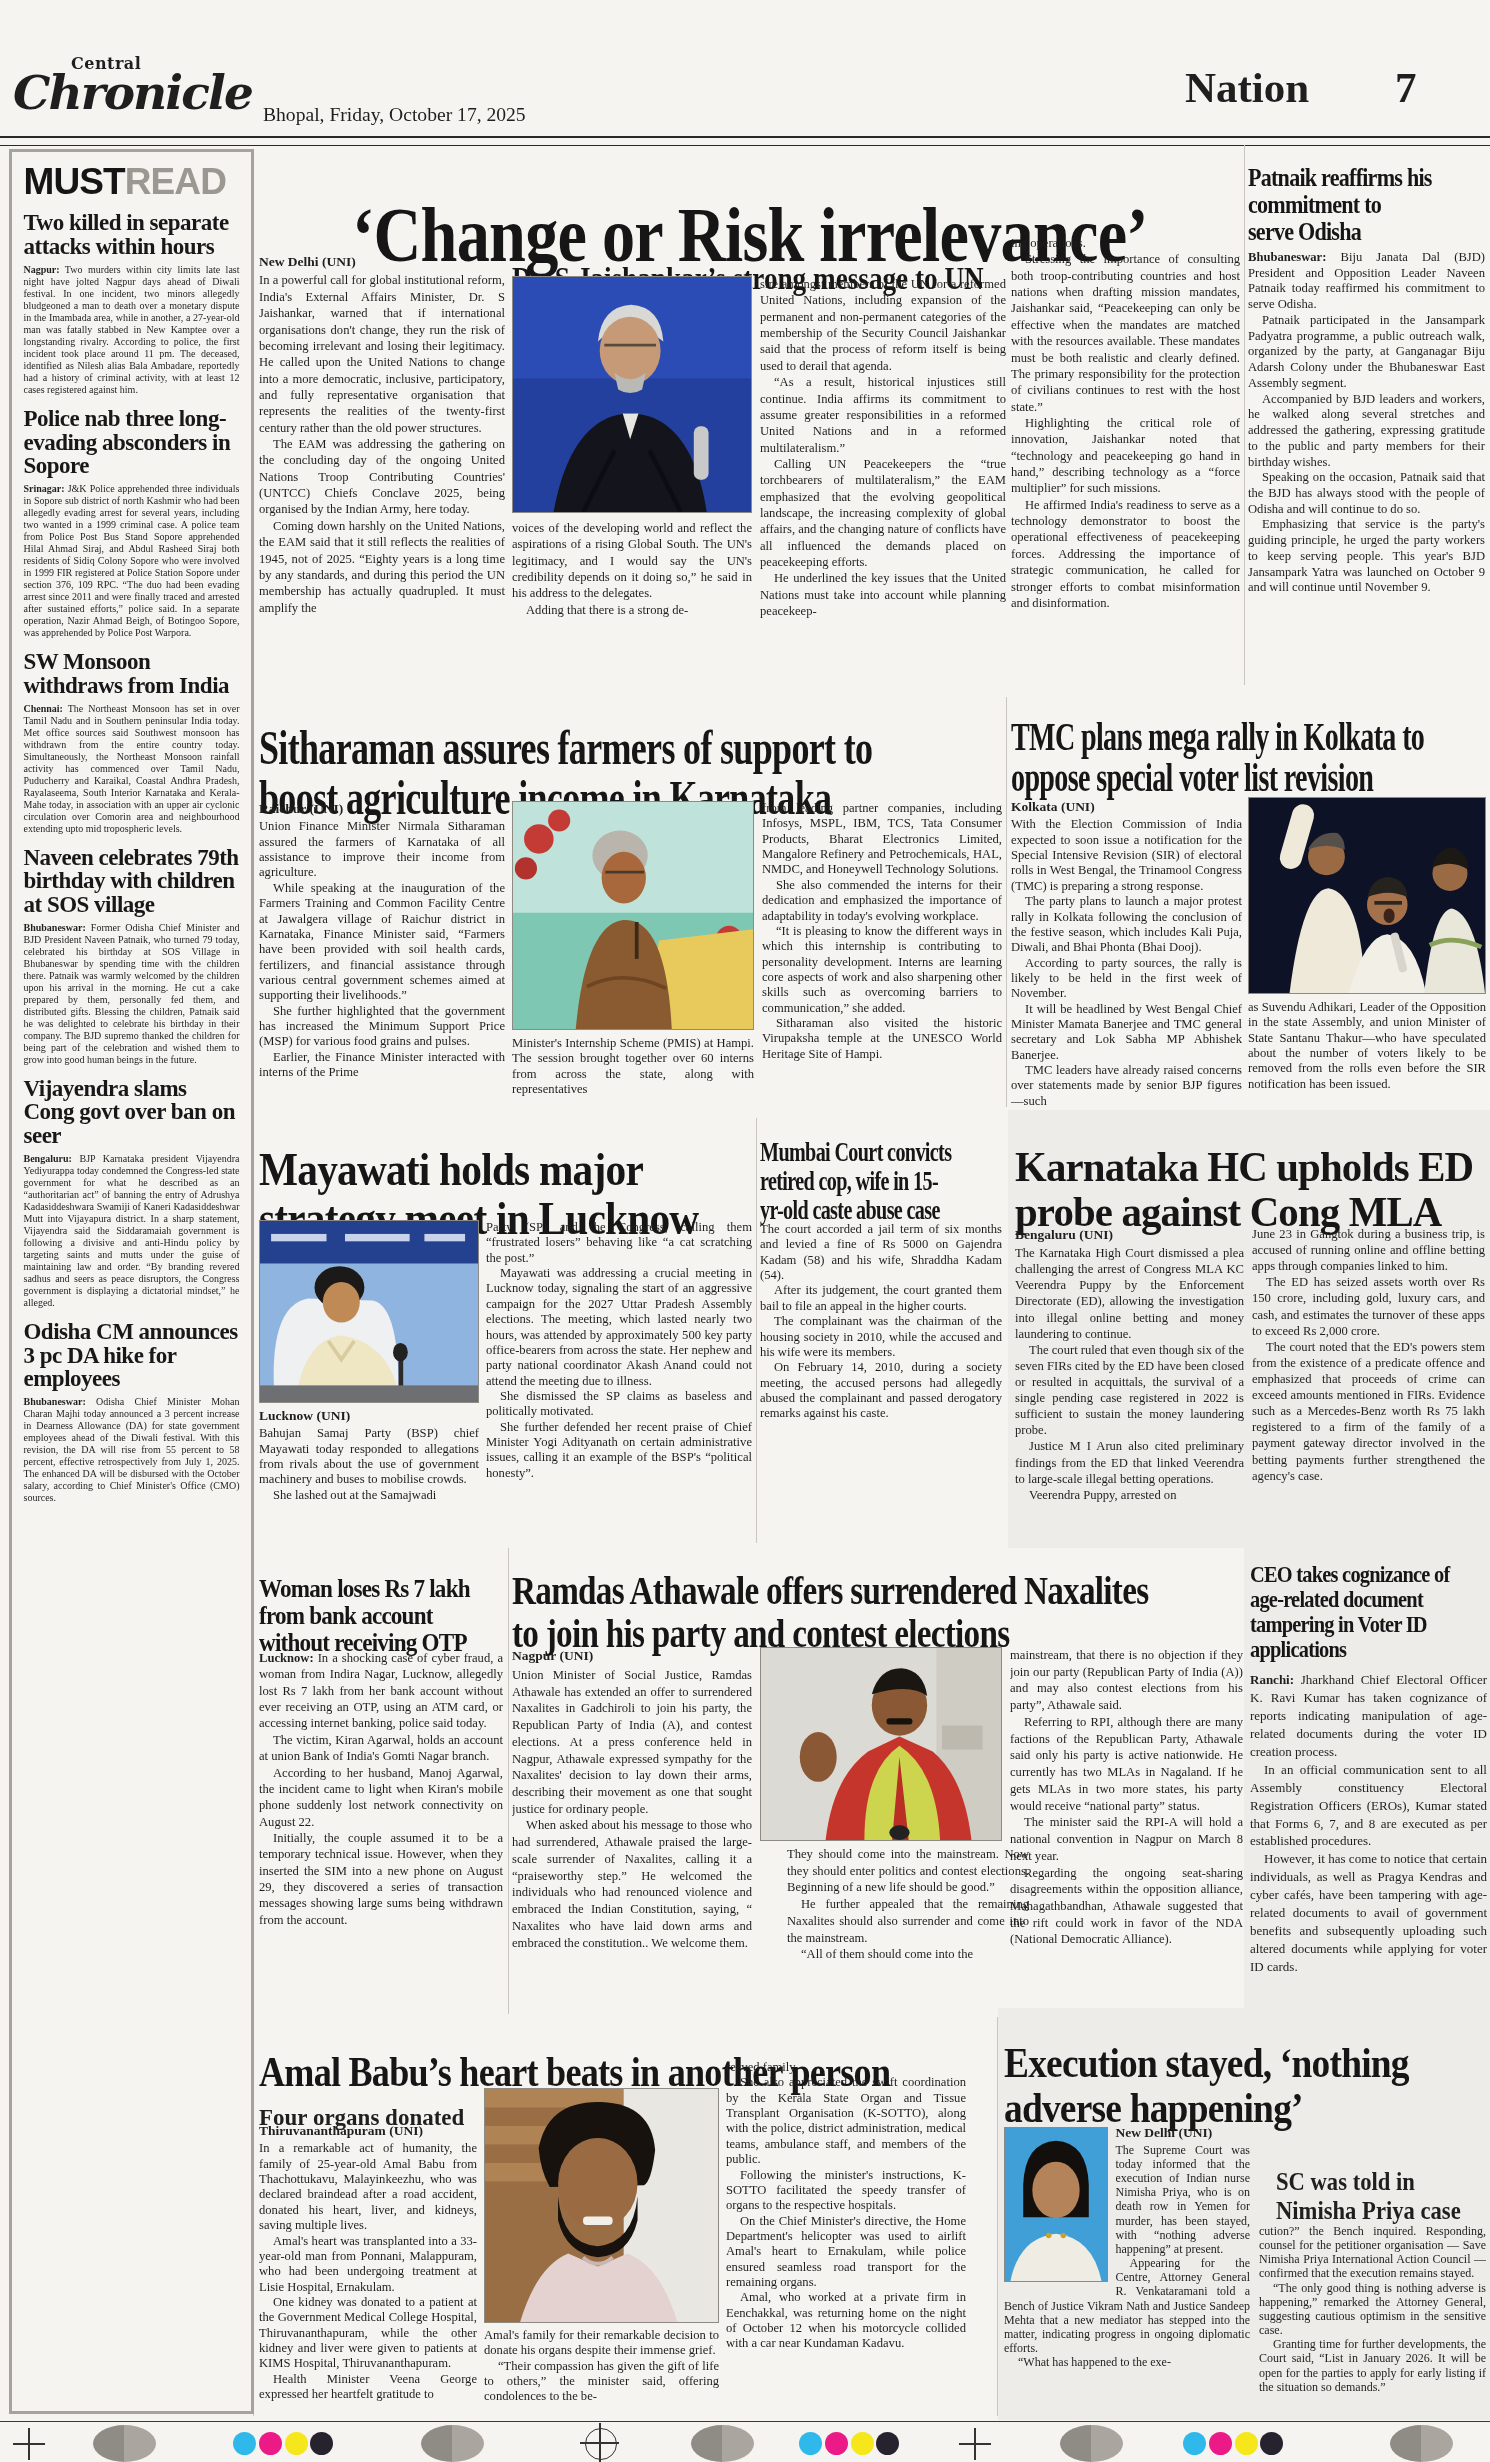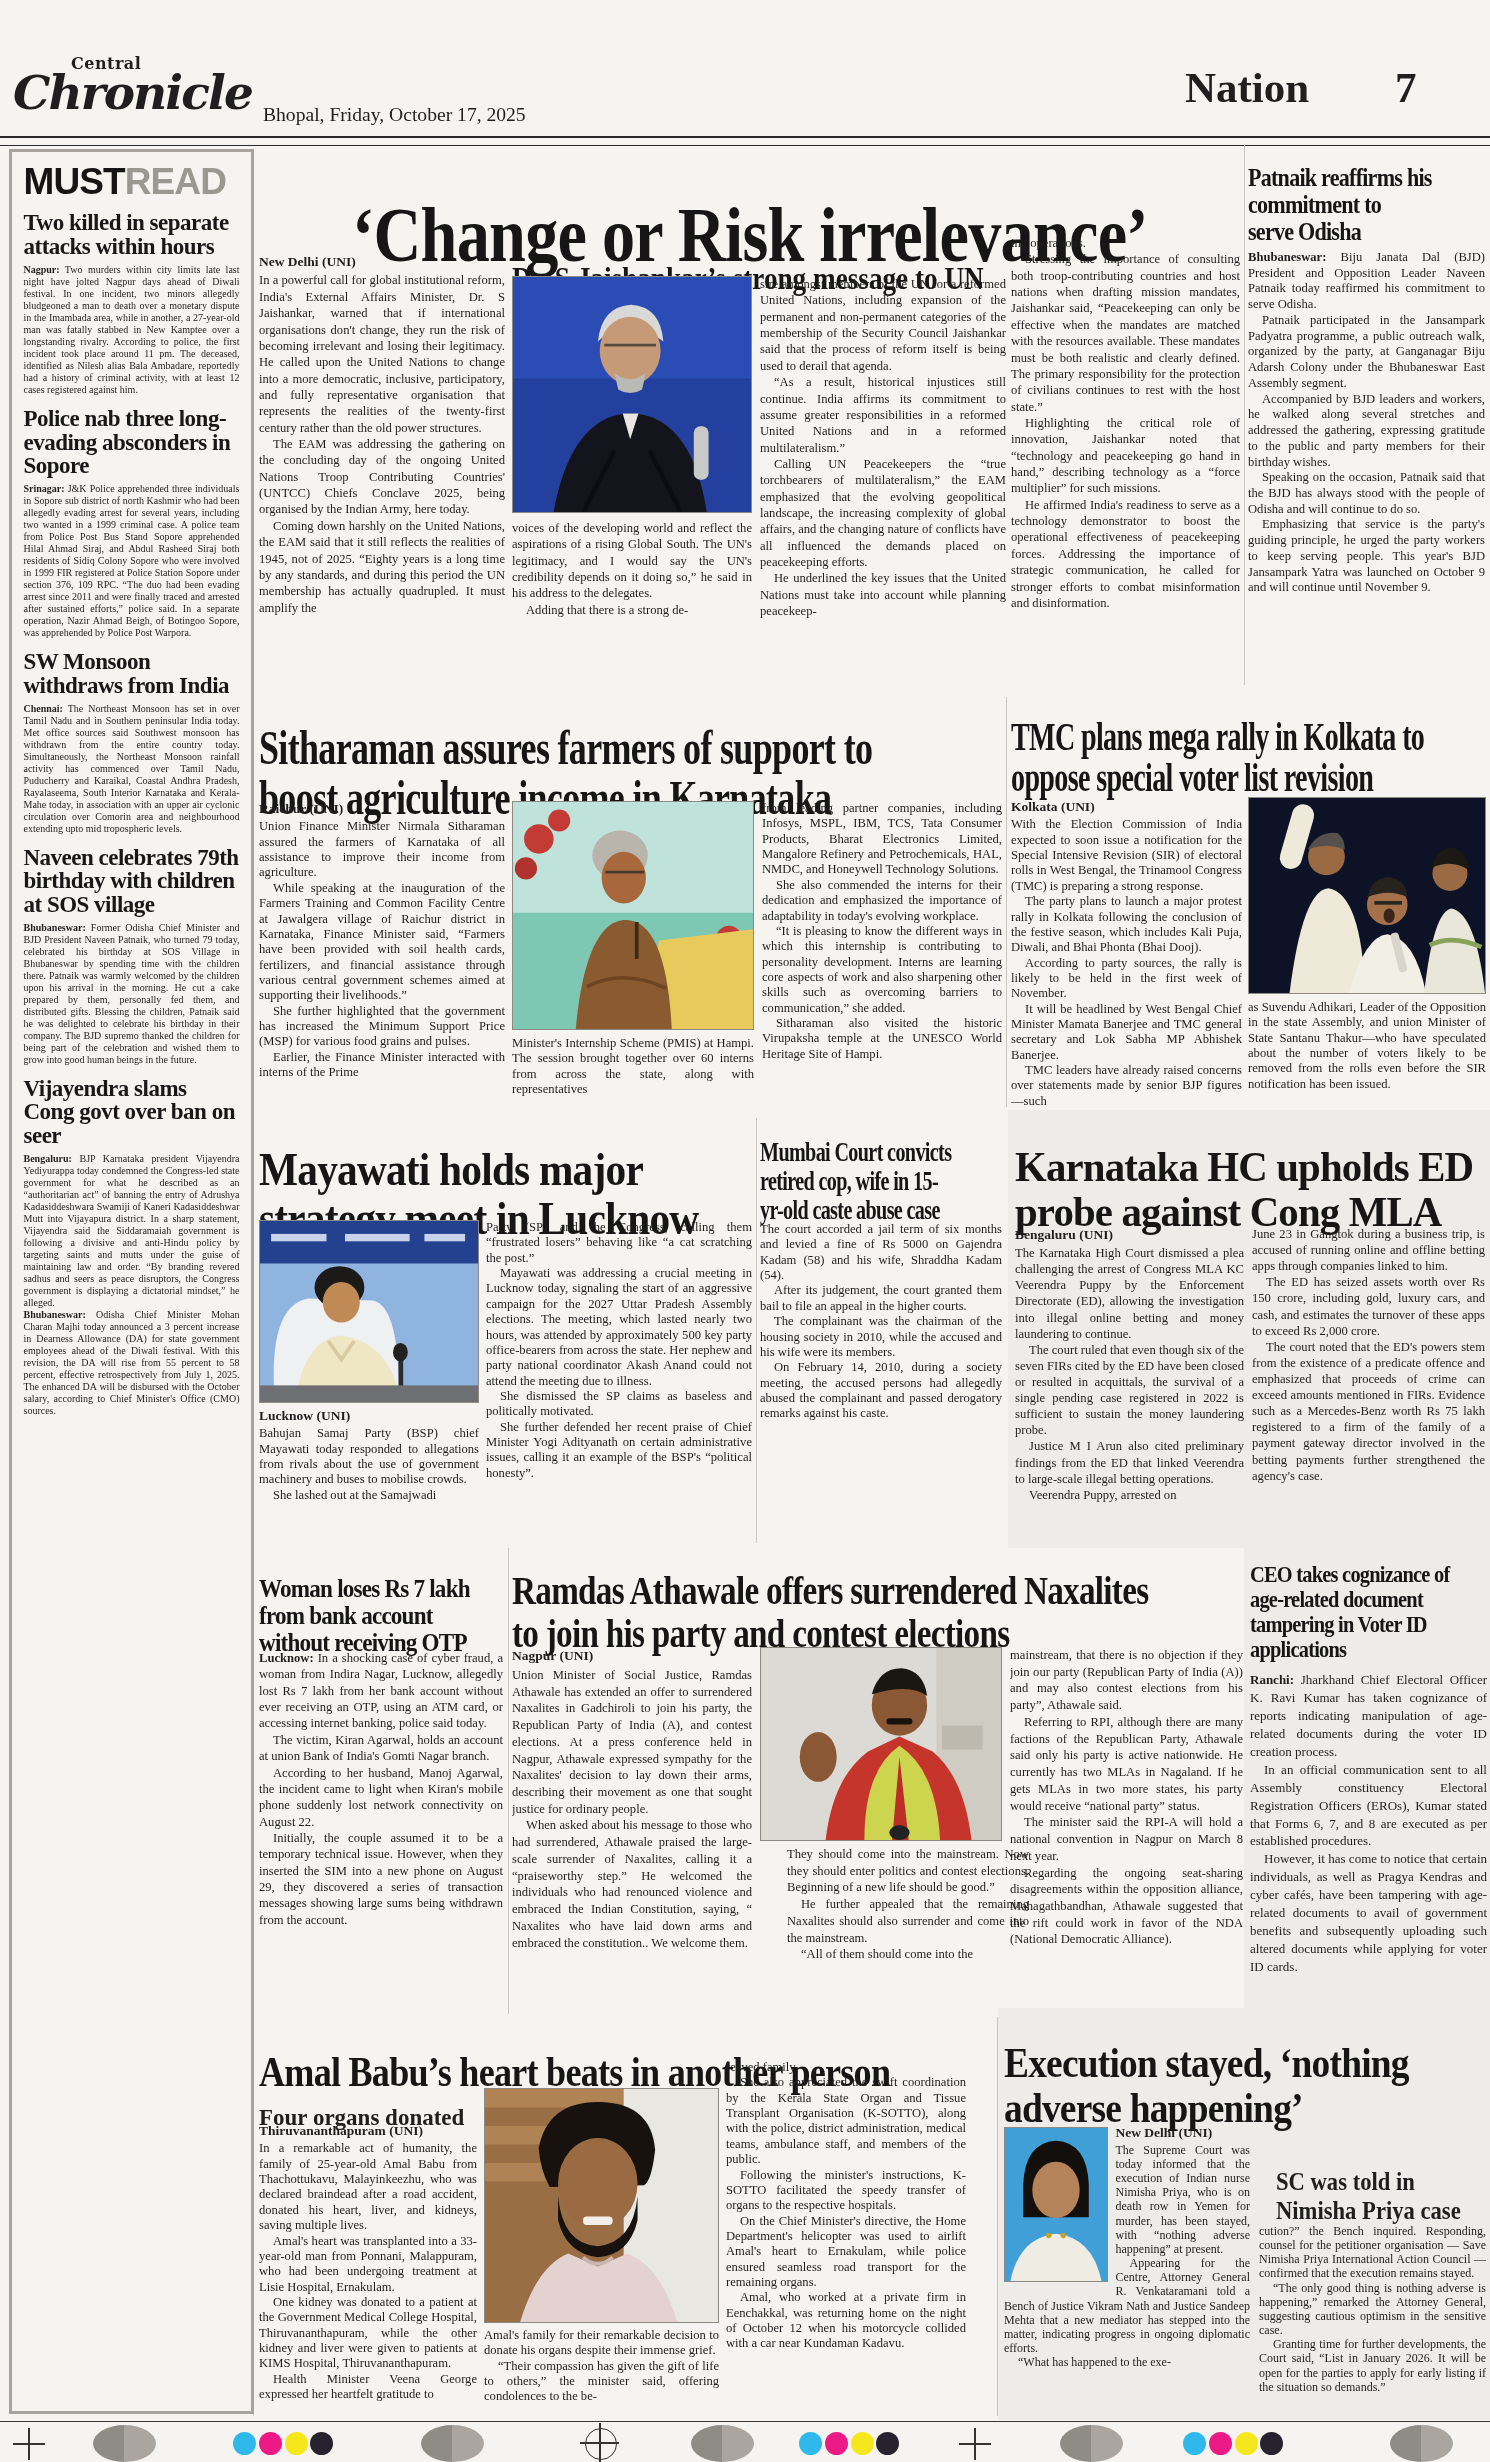--- a/index.html
+++ b/index.html
@@ -161,20 +161,21 @@
           <p><b>Bhubaneswar:</b> Former Odisha Chief Minister and BJD President Naveen Patnaik, who turned 79 today, celebrated his birthday at SOS Village in Bhubaneswar by spending time with the children there. Patnaik was warmly welcomed by the children upon his arrival in the morning. He cut a cake prepared by them, personally fed them, and distributed gifts. Blessing the children, Patnaik said he was delighted to celebrate his birthday in their company. The BJD supremo thanked the children for being part of the celebration and wished them to grow into good human beings in the future.</p>
         </div>
     </section>
     <section>
       <h3 class="mr-title">Vijayendra slams Cong govt over ban on seer</h3>
       <div class="mr-body">
           <p><b>Bengaluru:</b> BJP Karnataka president Vijayendra Yediyurappa today condemned the Congress-led state government for what he described as an “authoritarian act” of banning the entry of Adrushya Kadasiddeshwara Swamiji of Kaneri Kadasiddeshwar Mutt into Vijayapura district. In a sharp statement, Vijayendra said the Siddaramaiah government is following a divisive and anti-Hindu policy by targeting saints and mutts under the guise of maintaining law and order. “By branding revered sadhus and seers as peace disruptors, the Congress government is displaying a dictatorial mindset,” he alleged.</p>
         </div>
     </section>
     <section>
+      <h3 class="mr-title">Odisha CM announces 3 pc DA hike for employees</h3>
       <div class="mr-body">
           <p><b>Bhubaneswar:</b> Odisha Chief Minister Mohan Charan Majhi today announced a 3 percent increase in Dearness Allowance (DA) for state government employees ahead of the Diwali festival. With this revision, the DA will rise from 55 percent to 58 percent, effective retrospectively from July 1, 2025. The enhanced DA will be disbursed with the October salary, according to Chief Minister's Office (CMO) sources.</p>
         </div>
     </section>
   </aside>
 
   <section>
     <h1 class="abs hl hl-jai">
         <span class="hl-line">‘Change or Risk irrelevance’</span>
       </h1>

